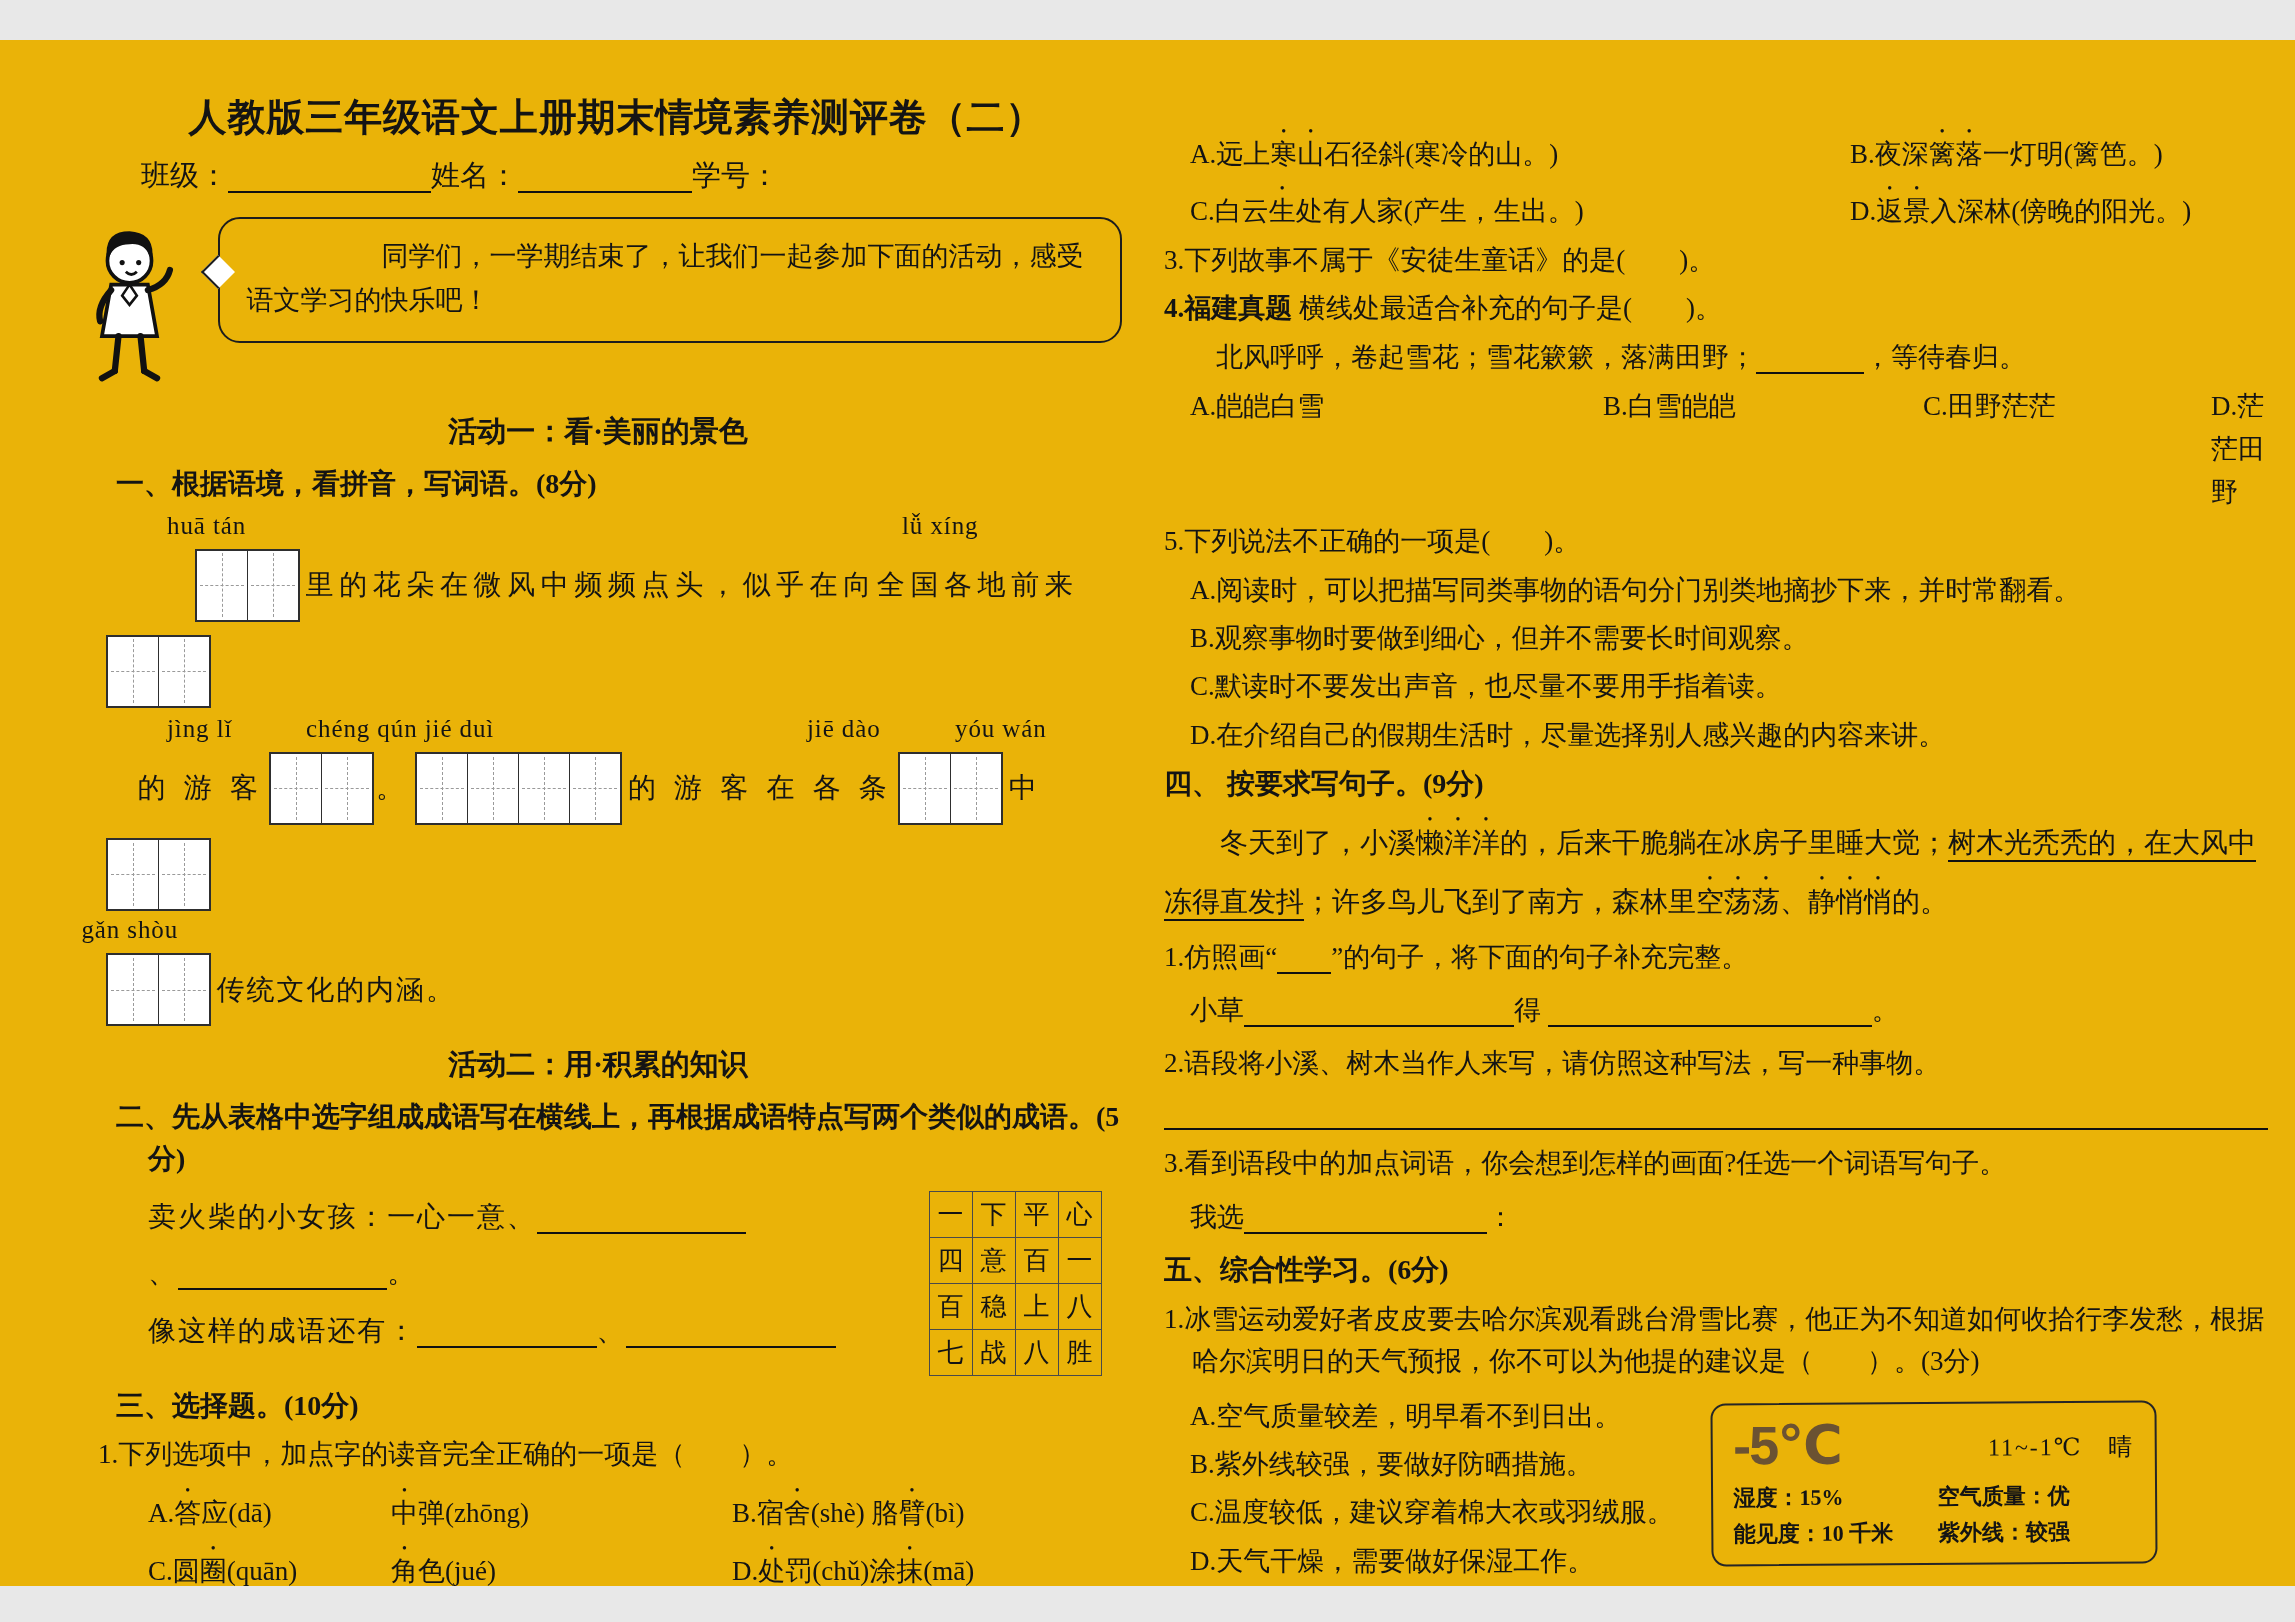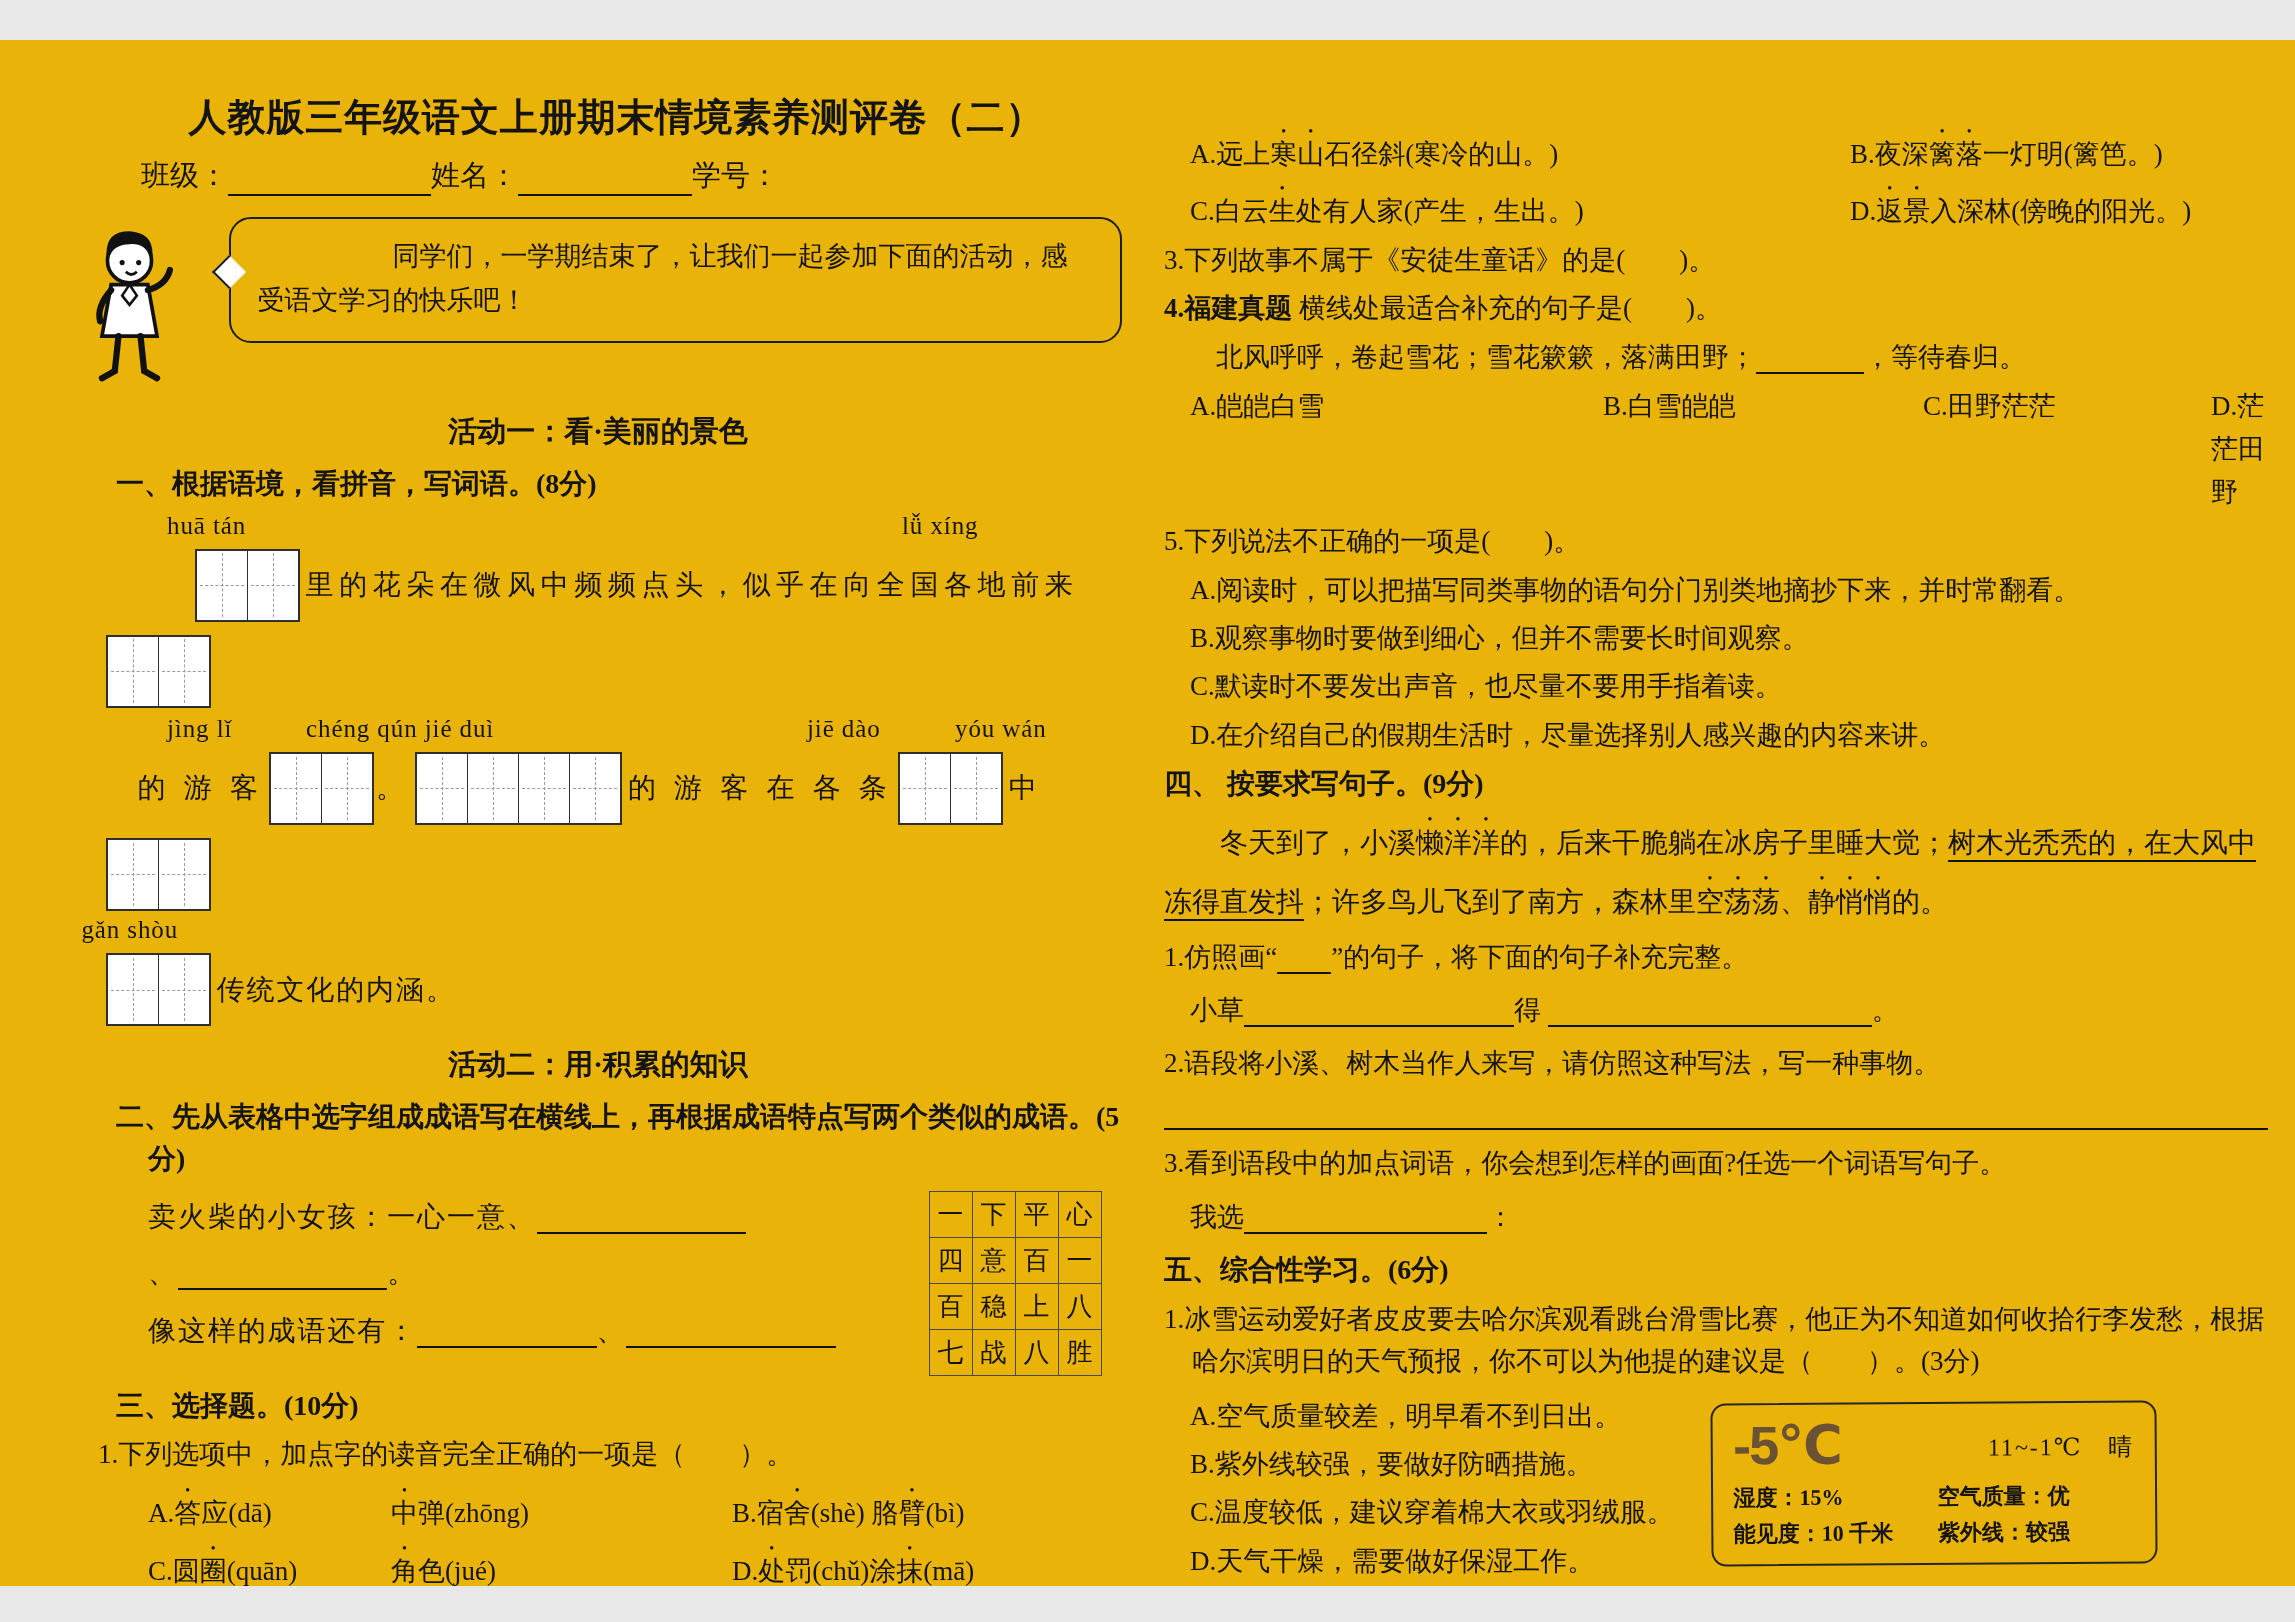--- a/index.html
+++ b/index.html
@@ -3,23 +3,23 @@
 <meta charset="utf-8">
 <style>
   html,body{margin:0;padding:0;background:#e8e8e8;}
   .page{position:relative;width:2296px;height:1546px;background:#eab308;
         font-family:"Liberation Serif","DejaVu Serif",serif;color:#141414;overflow:hidden;margin-top:40px;}
   .col{position:absolute;top:0;}
   .col-left{left:74px;top:52px;width:1048px;}
   .col-right{left:1164px;top:78px;width:1104px;}
 
   .title{font-size:38px;font-weight:bold;text-align:center;letter-spacing:0.9px;margin:0 0 13px 37px;}
-  .id-line{font-size:29px;padding-left:67px;margin-bottom:15px;font-family:Liberation Mono, monospace;}
-
-  .intro-row{display:flex;align-items:flex-start;gap:24px;margin-bottom:16.7px;}
+  .id-line{font-size:29px;padding-left:67px;margin-bottom:15px;}
+
+  .intro-row{display:flex;align-items:flex-start;gap:13px;margin-bottom:16.7px;}
   .boy{flex:0 0 auto;margin-top:13px;}
   .bubble{flex:1;position:relative;border:2.8px solid #1d1d1d;border-radius:22px;
           padding:15px 26px 18.6px;font-size:27px;line-height:1.65;margin-left:20.4px;margin-top:5.6px;}
   .bubble::before{content:"";position:absolute;left:-14px;top:41px;width:22px;height:22px;background:#fff;
           border-left:2.8px solid #1d1d1d;border-bottom:2.8px solid #1d1d1d;transform:rotate(45deg);}
   .bubble-text{display:block;text-indent:5em;}
 
   .act-header{text-align:center;font-weight:bold;font-size:29px;margin:18.6px 0 11px;}
 
   .mstem{font-weight:bold;font-size:28px;line-height:1.5;margin:5.6px 0 7.4px;padding-left:74px;text-indent:-32px;}

